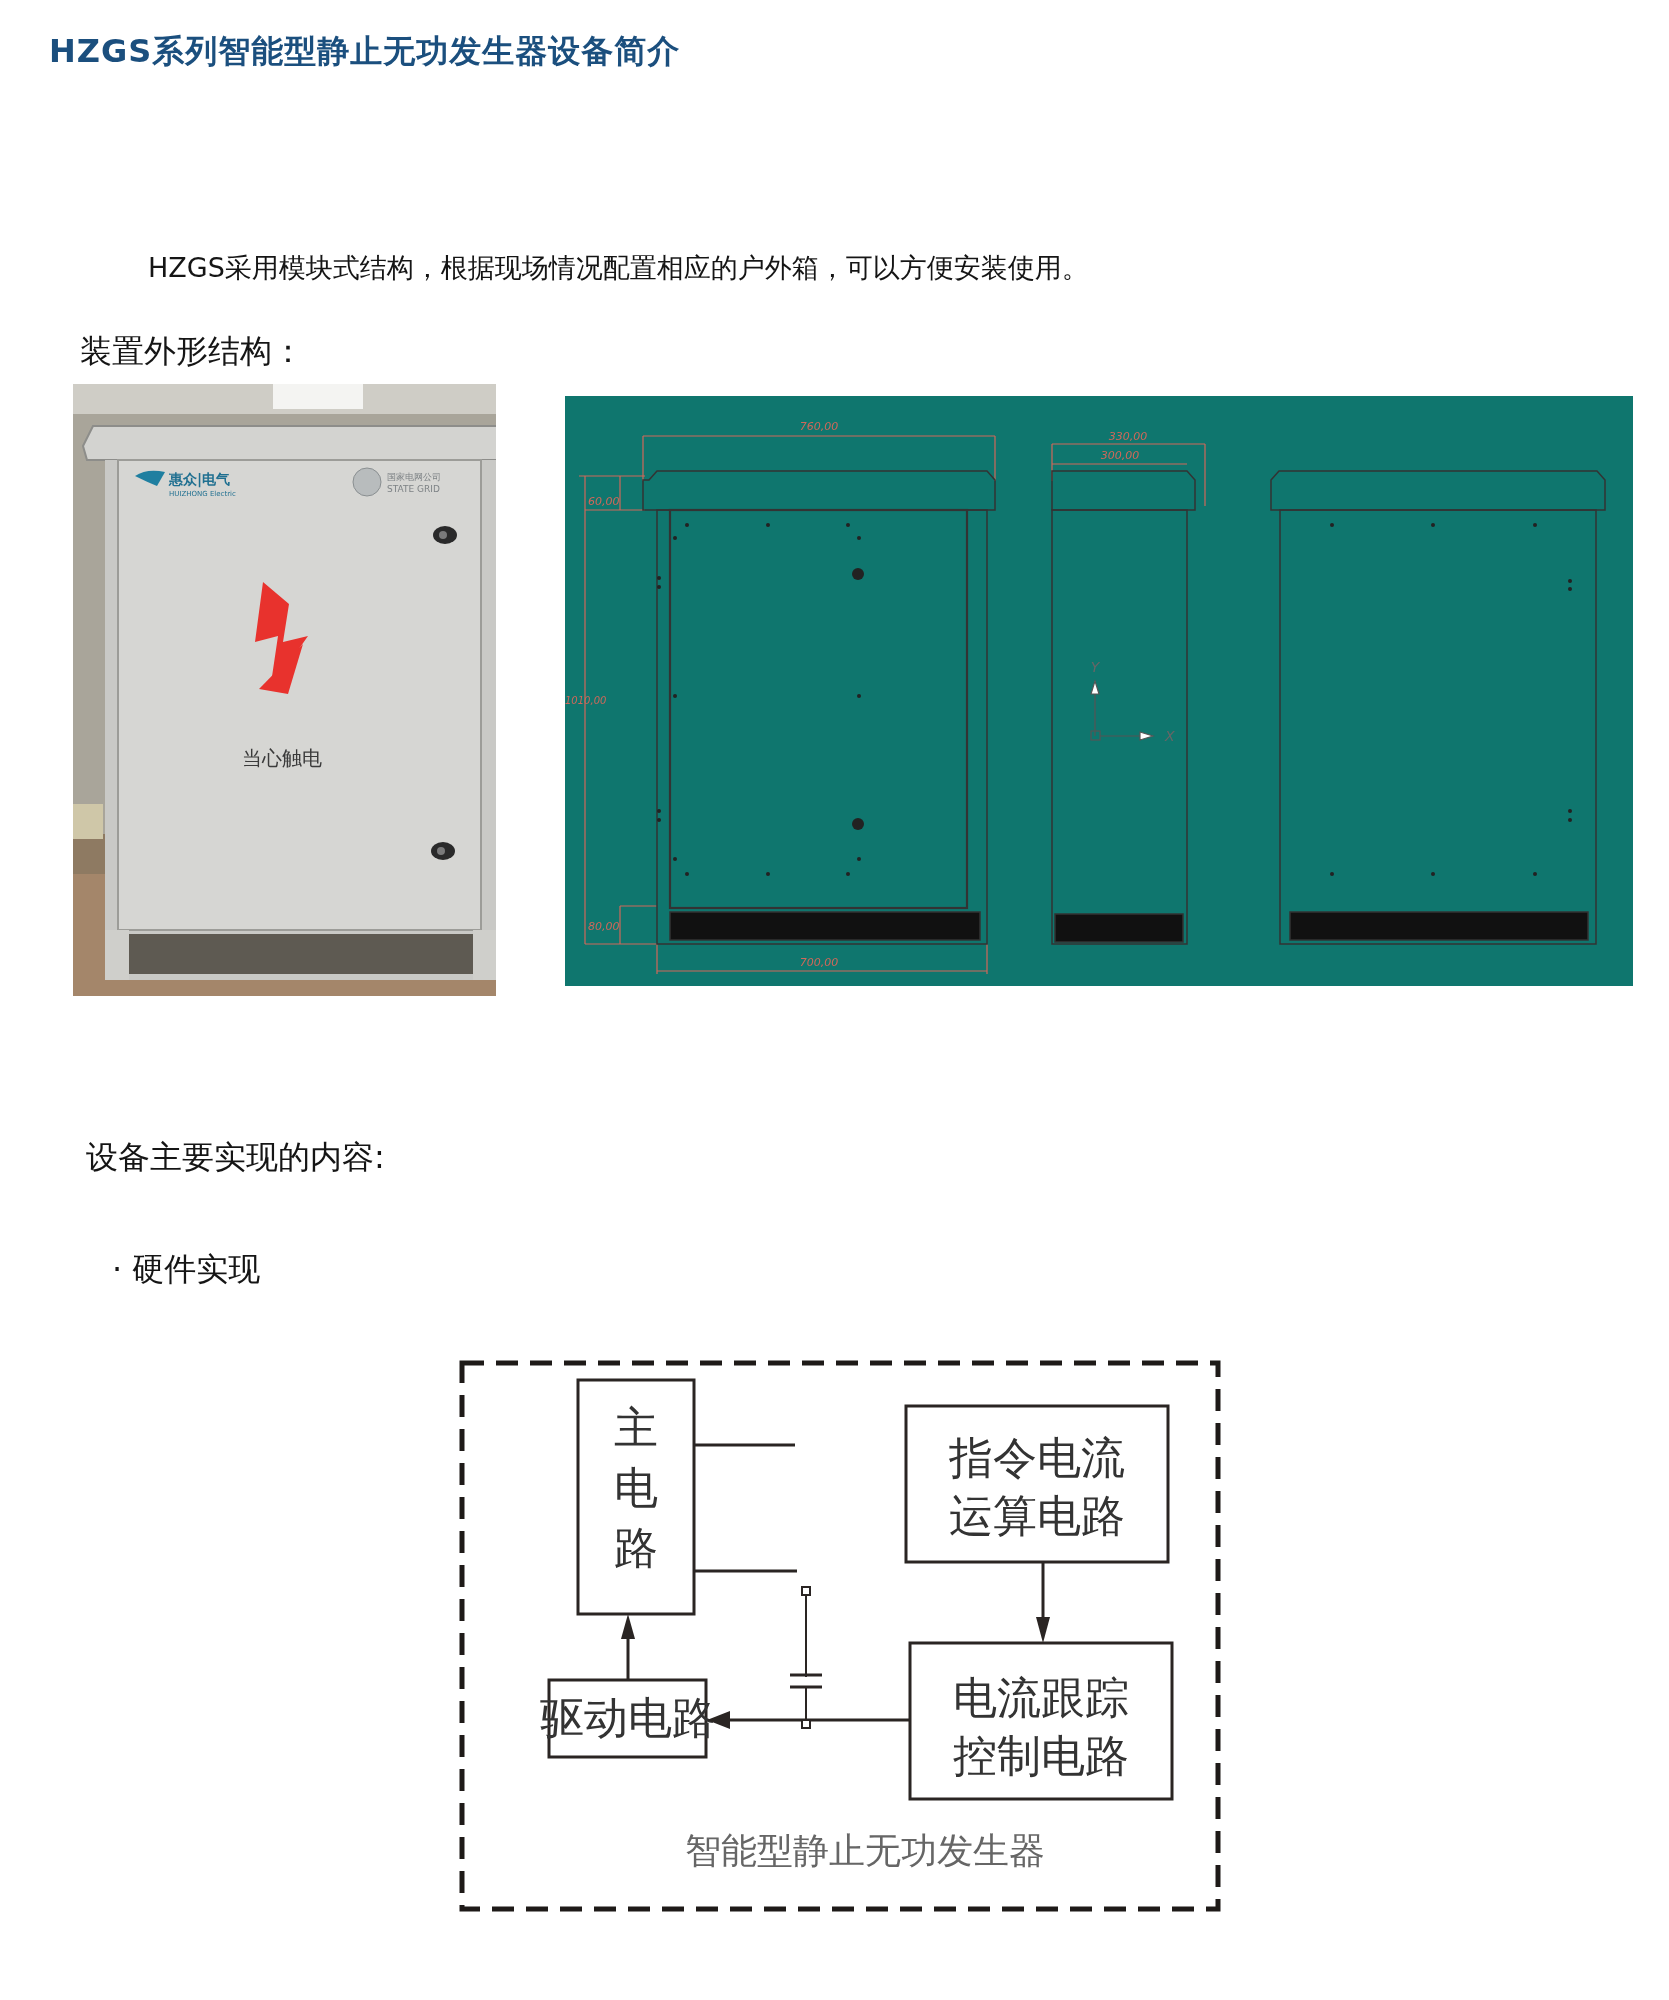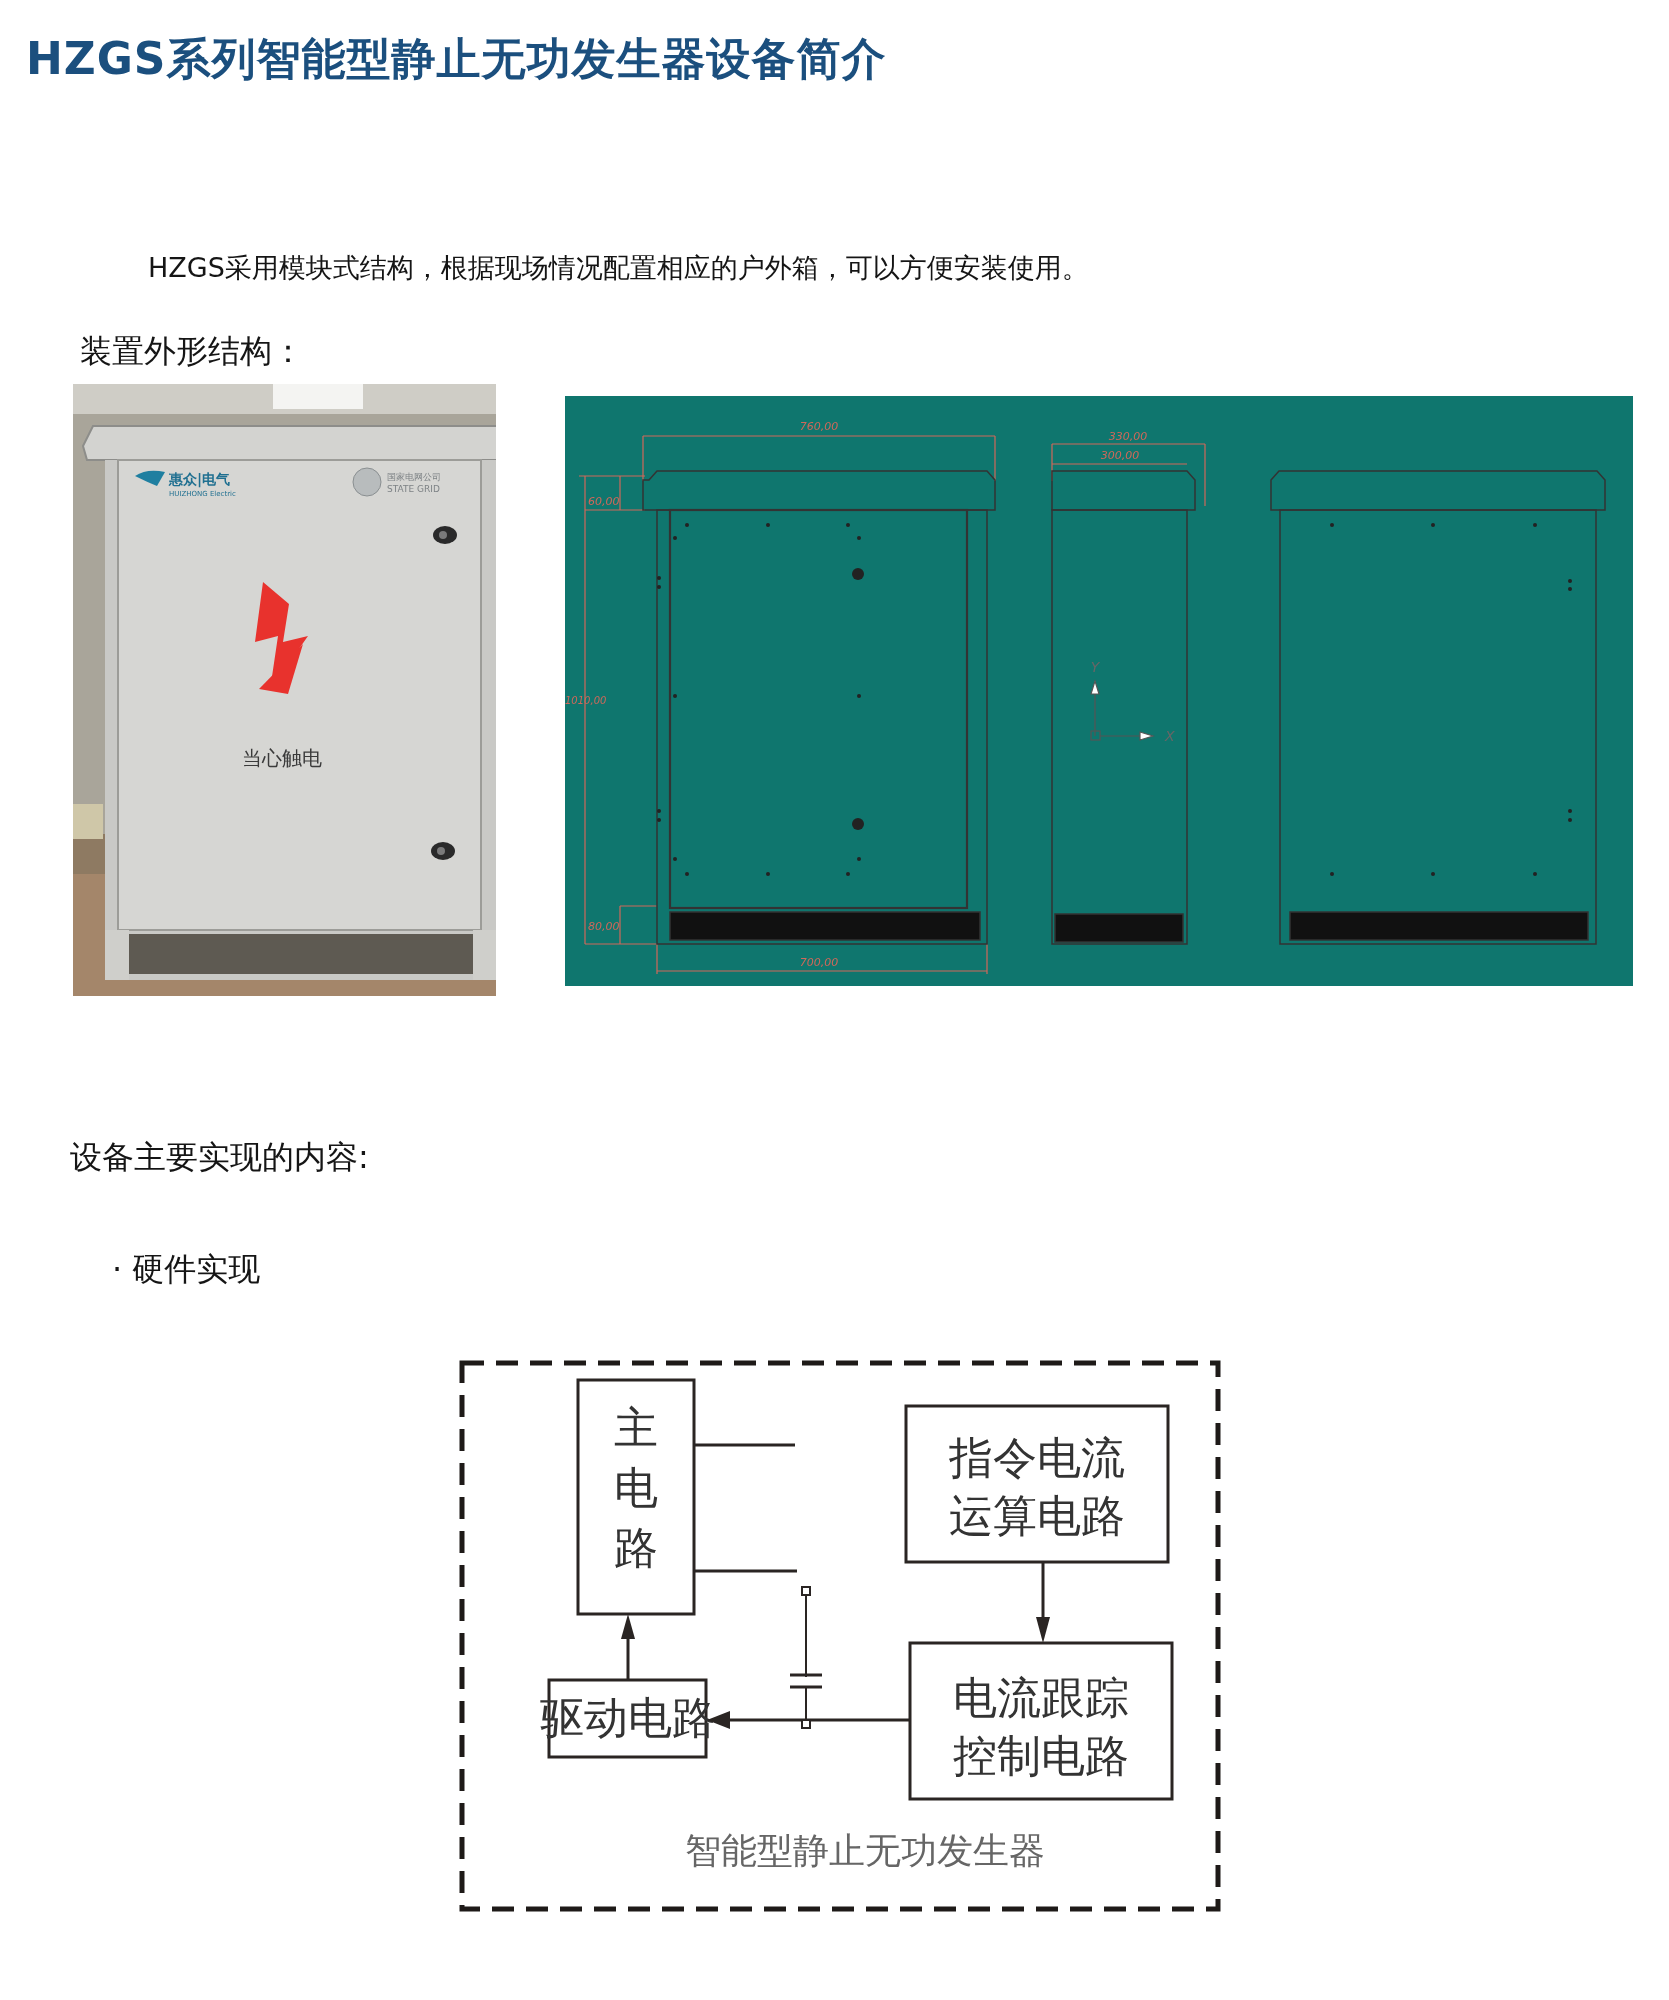--- a/index.html
+++ b/index.html
@@ -1,19 +1,19 @@
 <!DOCTYPE html>
 <html><head>
 <meta charset="utf-8">
 <style>
   html, body { margin:0; padding:0; background:#ffffff; }
   body { width:1669px; height:2000px; position:relative; overflow:hidden;
          font-family:"DejaVu Sans","Liberation Sans",sans-serif; color:#111; }
   .abs { position:absolute; }
-  .title { left:26px; top:30px; font-size:44px; font-weight:bold; color:#1b4f7e; letter-spacing:1px; white-space:nowrap; }
+  .title { left:49px; top:30px; font-size:32px; font-weight:bold; color:#1b4f7e; letter-spacing:1px; white-space:nowrap; }
   .intro { left:148px; top:250px; font-size:27px; color:#151515; white-space:nowrap; }
   .section-label { font-size:32px; color:#151515; white-space:nowrap; }
   .photo { left:73px; top:384px; width:423px; height:612px; background:#ec4899; overflow:hidden; }
   .cad { left:565px; top:396px; width:1068px; height:590px; background:#0f766e;font-style:italic; }
   .caption { left:765px; top:1960px; font-size:27px; color:#ef4444; white-space:nowrap;margin-top:40px; }
   svg text { font-family:"DejaVu Sans","Liberation Sans",sans-serif; }
   .diagram-text { font-family:"DejaVu Serif","Liberation Serif",serif; }
 </style>
 </head>
 <body>
@@ -158,21 +158,21 @@
         <circle cx="1005" cy="193" r="2"></circle>
       <circle cx="1005" cy="415" r="2"></circle>
         <circle cx="1005" cy="424" r="2"></circle>
       <circle cx="767" cy="478" r="2"></circle>
         <circle cx="868" cy="478" r="2"></circle>
         <circle cx="970" cy="478" r="2"></circle>
     </g>
   </svg>
 </div>
 
-<div class="abs section-label" style="left:70px; top:1136px;">设备主要实现的内容:</div>
+<div class="abs section-label" style="left:86px; top:1136px;">设备主要实现的内容:</div>
 
 <div class="abs section-label" style="left:112px; top:1248px;">
   <span>·</span>
   <span>硬件实现</span>
 </div>
 
 <div class="abs" style="left:450px; top:1355px; width:790px; height:570px;">
   <svg width="790" height="570" viewBox="0 0 790 570">
 
     <rect x="12" y="8" width="756" height="546" fill="none" stroke="#1e1a18" stroke-width="5" stroke-dasharray="22,12"></rect>

